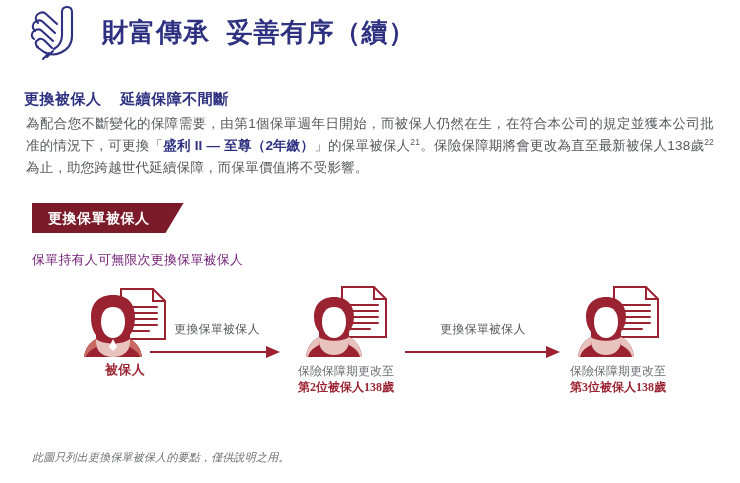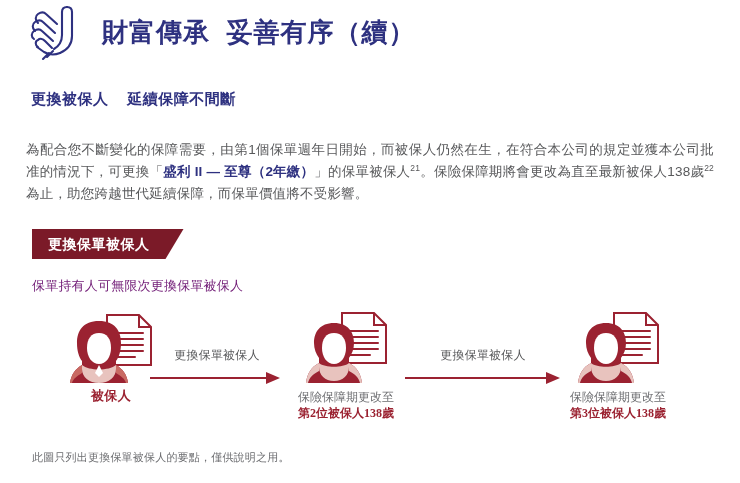--- a/index.html
+++ b/index.html
@@ -35,31 +35,31 @@
     font-size: 26px;
     font-weight: bold;
     color: #2e3180;
     letter-spacing: 1px;
     line-height: 1.1;
     white-space: pre;
   }
 
   
   .subtitle {
-    margin: 26px 0 0 31px;
+    margin: 26px 0 0 24px;
     font-size: 15px;
     font-weight: bold;
     color: #2e3180;
     letter-spacing: 0.5px;
     white-space: pre;
   }
 
   
   .paragraph {
-    margin: 30px 26px 0 26px;
+    margin: 4px 26px 0 26px;
     font-size: 13.5px;
     line-height: 22px;
     color: #58595b;
     text-align: justify;
     letter-spacing: 0.2px;
   }
   .paragraph .product {
     color: #2e3180;
     font-weight: bold;
   }
@@ -110,21 +110,21 @@
     position: absolute;
     text-align: center;
     width: 180px;
   }
   .node .figure {
     height: 72px;
     display: flex;
     align-items: flex-end;
     justify-content: center;
   }
-  .node-1 { left: 21px;  top: 0; }
+  .node-1 { left: 35px;  top: 0; }
   .node-2 { left: 256px; top: 0; }
   .node-3 { left: 528px; top: 0; }
 
   .node-label-main {
     margin-top: 4px;
     font-size: 13px;
     font-weight: bold;
     color: #9b2231;
     letter-spacing: 0.3px;
     white-space: pre;
@@ -164,20 +164,21 @@
 
   
   .footnote {
     position: absolute;
     left: 32px;
     bottom: 18px;
     font-size: 11px;
     color: #6d6e71;
     letter-spacing: 0.2px;
     white-space: pre;
+    font-style: italic;
   }
 </style>
 </head>
 <body>
 
 <div class="header">
   <span class="header-icon">
     <svg viewBox="0 0 62 58" width="62" height="58" fill="none" stroke="#2e3180" stroke-width="2.1" stroke-linecap="round" stroke-linejoin="round">
       <path d="M43 4 C46 4 48 6 48 9 L48 33 C48 41 43 47 36 50"></path>
       <path d="M43 4 C40 4 38 6 38 9 L38 24"></path>

